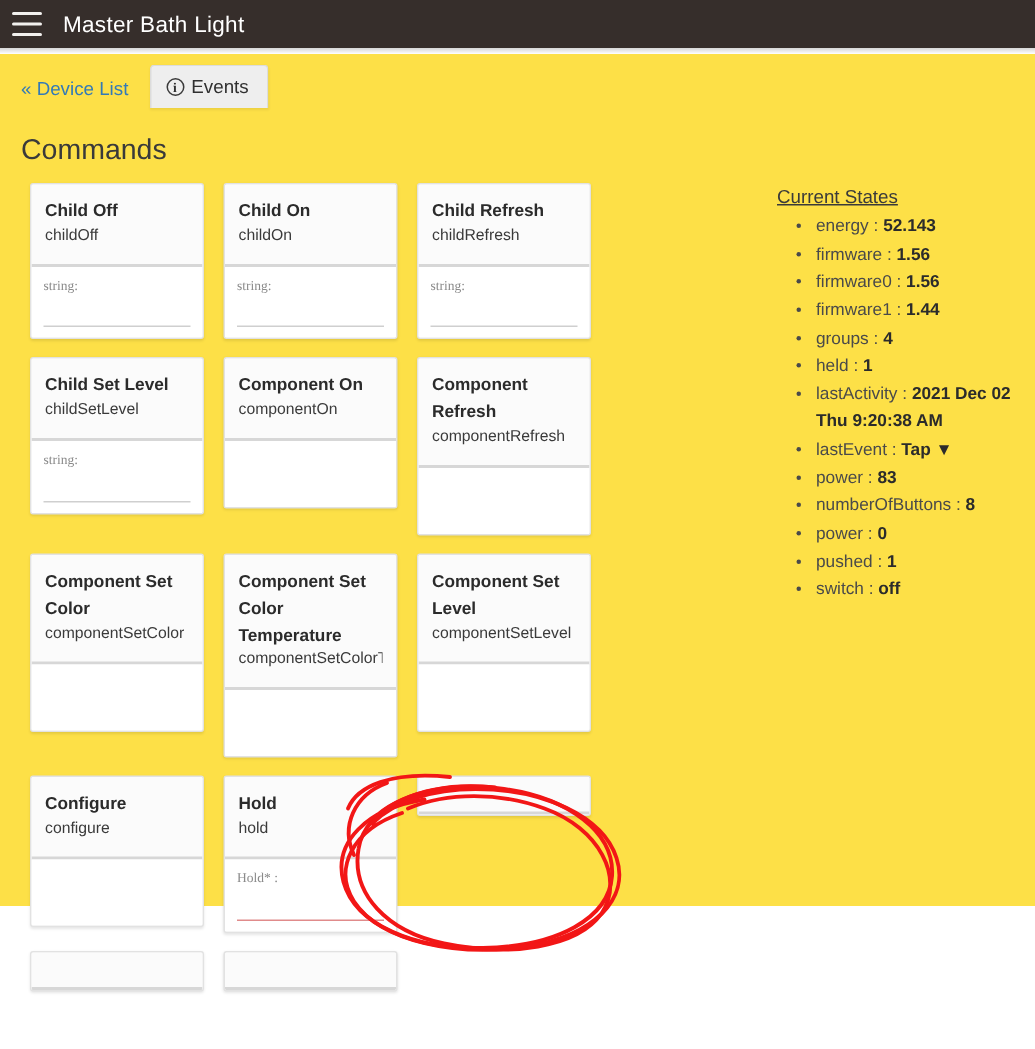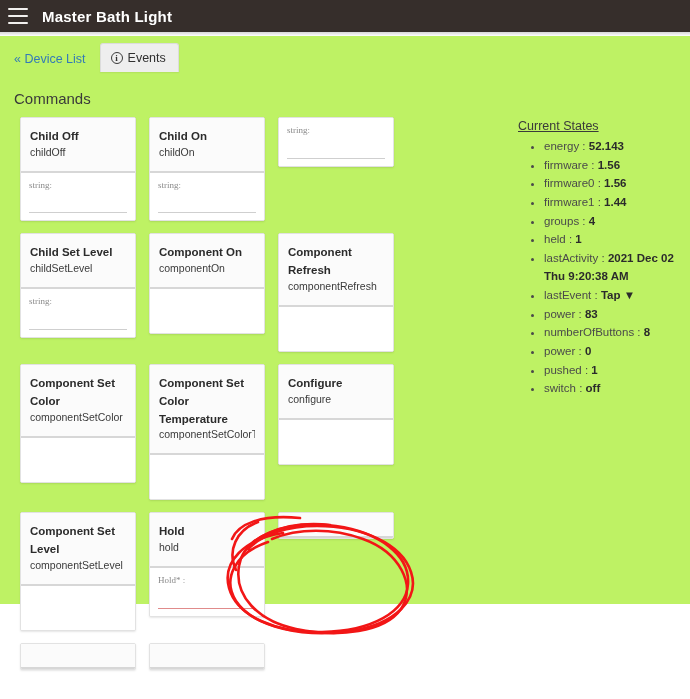--- a/index.html
+++ b/index.html
@@ -26,35 +26,35 @@
     cursor: pointer;
     flex: 0 0 auto;
   }
   #hamburger span {
     display: block; height: 2px; width: 100%;
     background: #f2f0ee; border-radius: 1px;
   }
   #app-title {
     color: #ffffff;
     font-size: 15px;
-    font-weight: bold;
+    font-weight: normal;
     margin-left: 14px;
     letter-spacing: .2px;
     white-space: nowrap;
   }
   #bar-shadow {
     height: 4px;
     background: linear-gradient(to bottom, rgba(0,0,0,.16), rgba(0,0,0,0));
   }
 
   
   #content {
     position: relative;
     height: 568px;
-    background: #bef264;
+    background: #fde047;
     padding: 0;
   }
 
   #nav-row {
     display: flex;
     align-items: flex-end;
     height: 36px;
     padding: 8px 0 0 14px;
     gap: 0;
   }
@@ -87,21 +87,21 @@
     border-radius: 50%;
     display: inline-flex;
     align-items: center; justify-content: center;
     font-size: 9px; font-weight: bold;
     line-height: 1;
     font-family: "Liberation Serif", serif;
     flex: 0 0 auto;
   }
 
   #commands-heading {
-    font-size: 15px;
+    font-size: 19px;
     color: #3a3a3a;
     margin: 18px 0 10px 14px;
     font-weight: normal;
   }
 
   
   #body-split {
     display: flex;
     align-items: flex-start;
   }
@@ -255,20 +255,24 @@
             <div class="cmd-body">
               <div class="field">
                 <span class="field-label">string:</span>
                 <div class="field-underline"></div>
               </div>
             </div>
           </div>
         </div>
         <div class="cmd-col">
           <div class="cmd-card">
+            <div class="cmd-head">
+              <div class="cmd-title">Child Refresh</div>
+              <div class="cmd-name">childRefresh</div>
+            </div>
             <div class="cmd-body">
               <div class="field">
                 <span class="field-label">string:</span>
                 <div class="field-underline"></div>
               </div>
             </div>
           </div>
         </div>
         <div class="cmd-col">
           <div class="cmd-card">
@@ -316,31 +320,31 @@
             <div class="cmd-head">
               <div class="cmd-title">Component Set Color Temperature</div>
               <div class="cmd-name">componentSetColorTemperature</div>
             </div>
             <div class="cmd-body empty"></div>
           </div>
         </div>
         <div class="cmd-col">
           <div class="cmd-card">
             <div class="cmd-head">
+              <div class="cmd-title">Component Set Level</div>
+              <div class="cmd-name">componentSetLevel</div>
+            </div>
+            <div class="cmd-body empty"></div>
+          </div>
+        </div>
+        <div class="cmd-col">
+          <div class="cmd-card">
+            <div class="cmd-head">
               <div class="cmd-title">Configure</div>
               <div class="cmd-name">configure</div>
-            </div>
-            <div class="cmd-body empty"></div>
-          </div>
-        </div>
-        <div class="cmd-col">
-          <div class="cmd-card">
-            <div class="cmd-head">
-              <div class="cmd-title">Component Set Level</div>
-              <div class="cmd-name">componentSetLevel</div>
             </div>
             <div class="cmd-body empty"></div>
           </div>
         </div>
         <div class="cmd-col">
           <div class="cmd-card">
             <div class="cmd-head">
               <div class="cmd-title">Hold</div>
               <div class="cmd-name">hold</div>
             </div>

